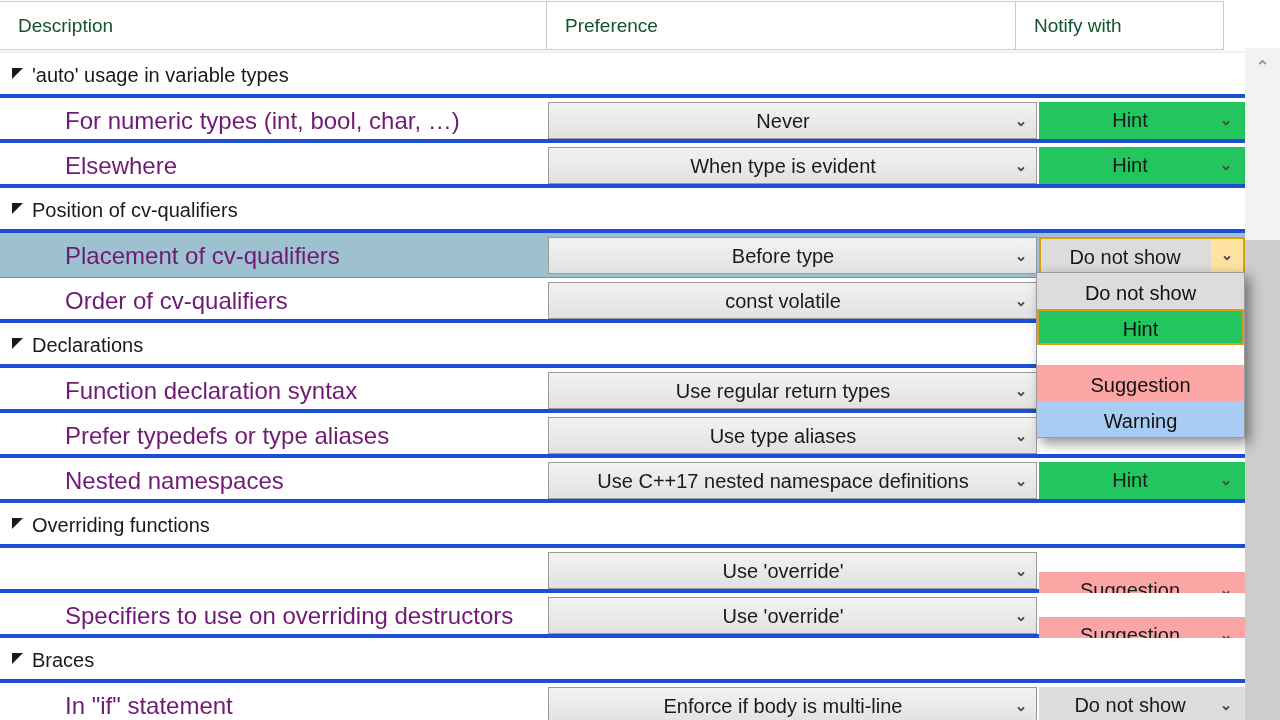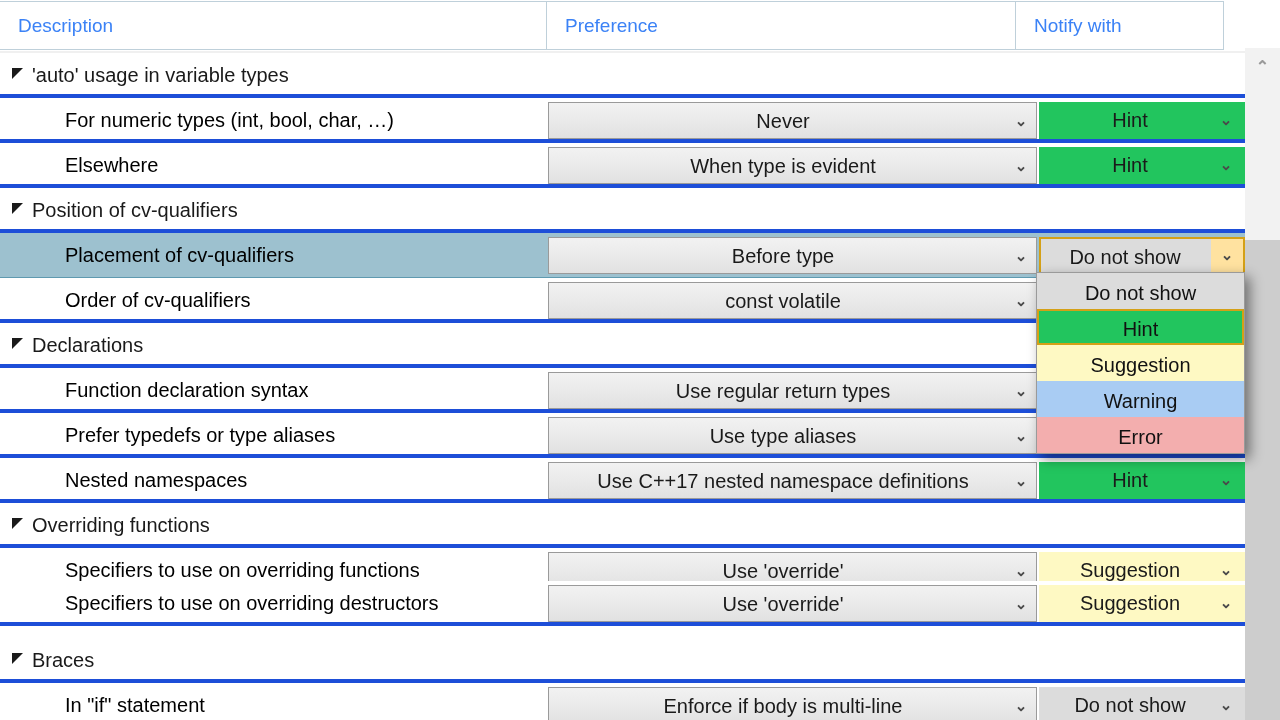--- a/index.html
+++ b/index.html
@@ -28,21 +28,21 @@
     background: #ffffff;
     box-sizing: border-box;
   }
   .grid-header .hcell {
     position: absolute;
     top: 1px;
     height: 49px;
     box-sizing: border-box;
     border: 1px solid #bfd0da;
     background: #ffffff;
-    color: #3b82f6;
+    color: #14532d;
     font-size: 19px;
     line-height: 47px;
     padding-left: 18px;
     white-space: nowrap;
     overflow: hidden;
   }
   .hcell.c0 { left: 0px;    width: 547px; border-left: none; }
   .hcell.c1 { left: 546px;  width: 548px; }
   .hcell.c2 { left: 1015px; width: 209px; }
   .header-spacer {
@@ -102,22 +102,22 @@
     transform: rotate(0deg);
   }
 
   
   .item-label {
     position: absolute;
     left: 65px;
     top: 0;
     height: 45px;
     line-height: 45px;
-    font-size: 20px;
-    color: #000000;
+    font-size: 24px;
+    color: #701a75;
     white-space: nowrap;
   }
 
   
   .combo {
     position: absolute;
     box-sizing: border-box;
     height: 37px;
     font-size: 20px;
     color: #1a1a1a;
@@ -163,21 +163,21 @@
   }
   .combo.notify .ctext {
     left: 0; right: 0;
     text-align: center;
     padding-right: 24px;
     box-sizing: border-box;
   }
   .combo.notify .carrow { right: 6px; }
 
   .sev-hint       { background: #22c55e; }
-  .sev-suggestion { background: #fef9c3; }
+  .sev-suggestion { background: #fca5a5; margin-top: 20px; }
   .sev-warning    { background: #a9ccf3; }
   .sev-error      { background: #f3aeae; }
   .sev-none       { background: #dcdcdc; }
 
   
   .combo.notify.open {
     border: 2px solid #d4a017;
     background: #dcdcdc;
   }
   .combo.notify.open .ctext {
@@ -342,31 +342,30 @@
         </div>
         <div class="combo notify sev-hint">
           <span class="ctext">Hint</span>
           <span class="carrow">⌄</span>
         </div>
       </div>
       <div class="row" style="top: 450px;">
         <div class="group-label"><span class="expander"></span><span>Overriding functions</span></div>
       </div>
       <div class="row" style="top: 495px;">
-        <div class="item-label">Specifiers to use on overriding functions</div>
         <div class="combo pref">
           <span class="ctext">Use 'override'</span>
           <span class="carrow">⌄</span>
         </div>
         <div class="combo notify sev-suggestion">
           <span class="ctext">Suggestion</span>
           <span class="carrow">⌄</span>
         </div>
       </div>
-      <div class="row" style="top: 528px;">
+      <div class="row" style="top: 540px;">
         <div class="item-label">Specifiers to use on overriding destructors</div>
         <div class="combo pref">
           <span class="ctext">Use 'override'</span>
           <span class="carrow">⌄</span>
         </div>
         <div class="combo notify sev-suggestion">
           <span class="ctext">Suggestion</span>
           <span class="carrow">⌄</span>
         </div>
       </div>
@@ -384,21 +383,20 @@
           <span class="carrow">⌄</span>
         </div>
       </div>
     </div>
 
   <div class="dropdown" id="dropdown">
       <div class="opt sev-none">Do not show</div>
       <div class="opt sev-hint hl">Hint</div>
       <div class="opt sev-suggestion">Suggestion</div>
       <div class="opt sev-warning">Warning</div>
-      <div class="opt sev-error">Error</div>
     </div>
 
   <div class="scrollbar">
     <div class="sb-track"></div>
     <div class="sb-up">⌃</div>
     <div class="sb-thumb"></div>
   </div>
 
 </div>
 

